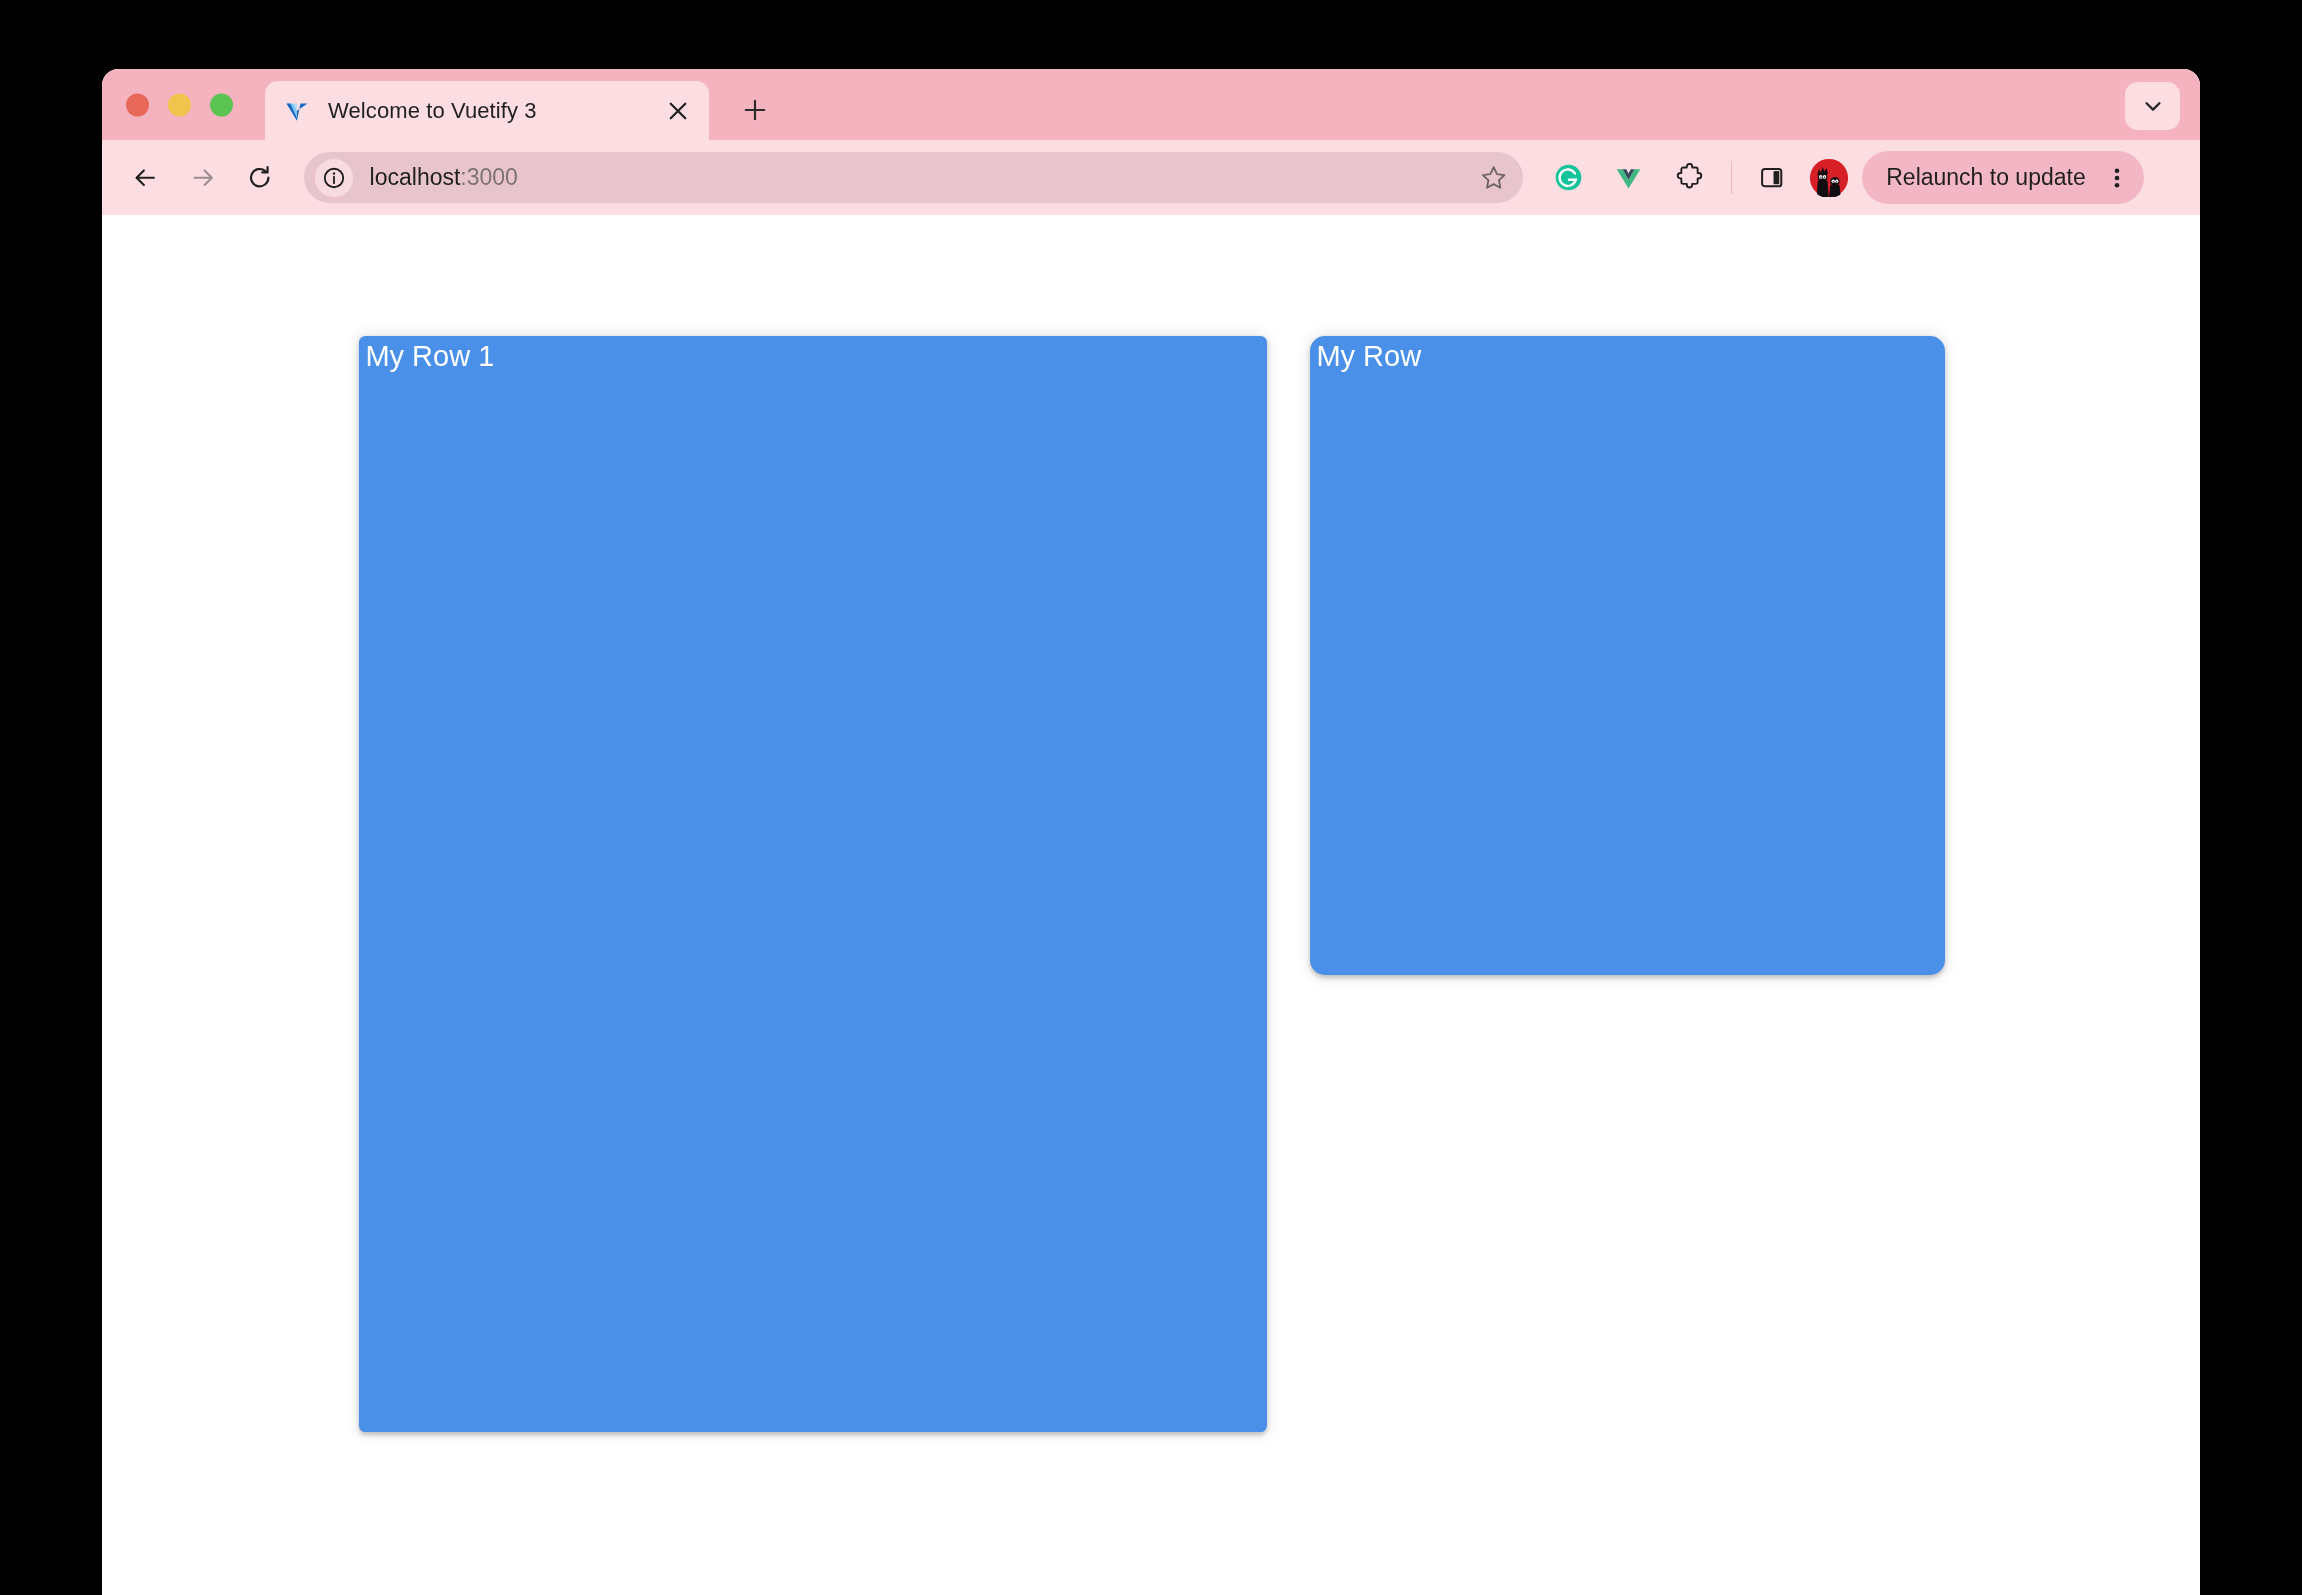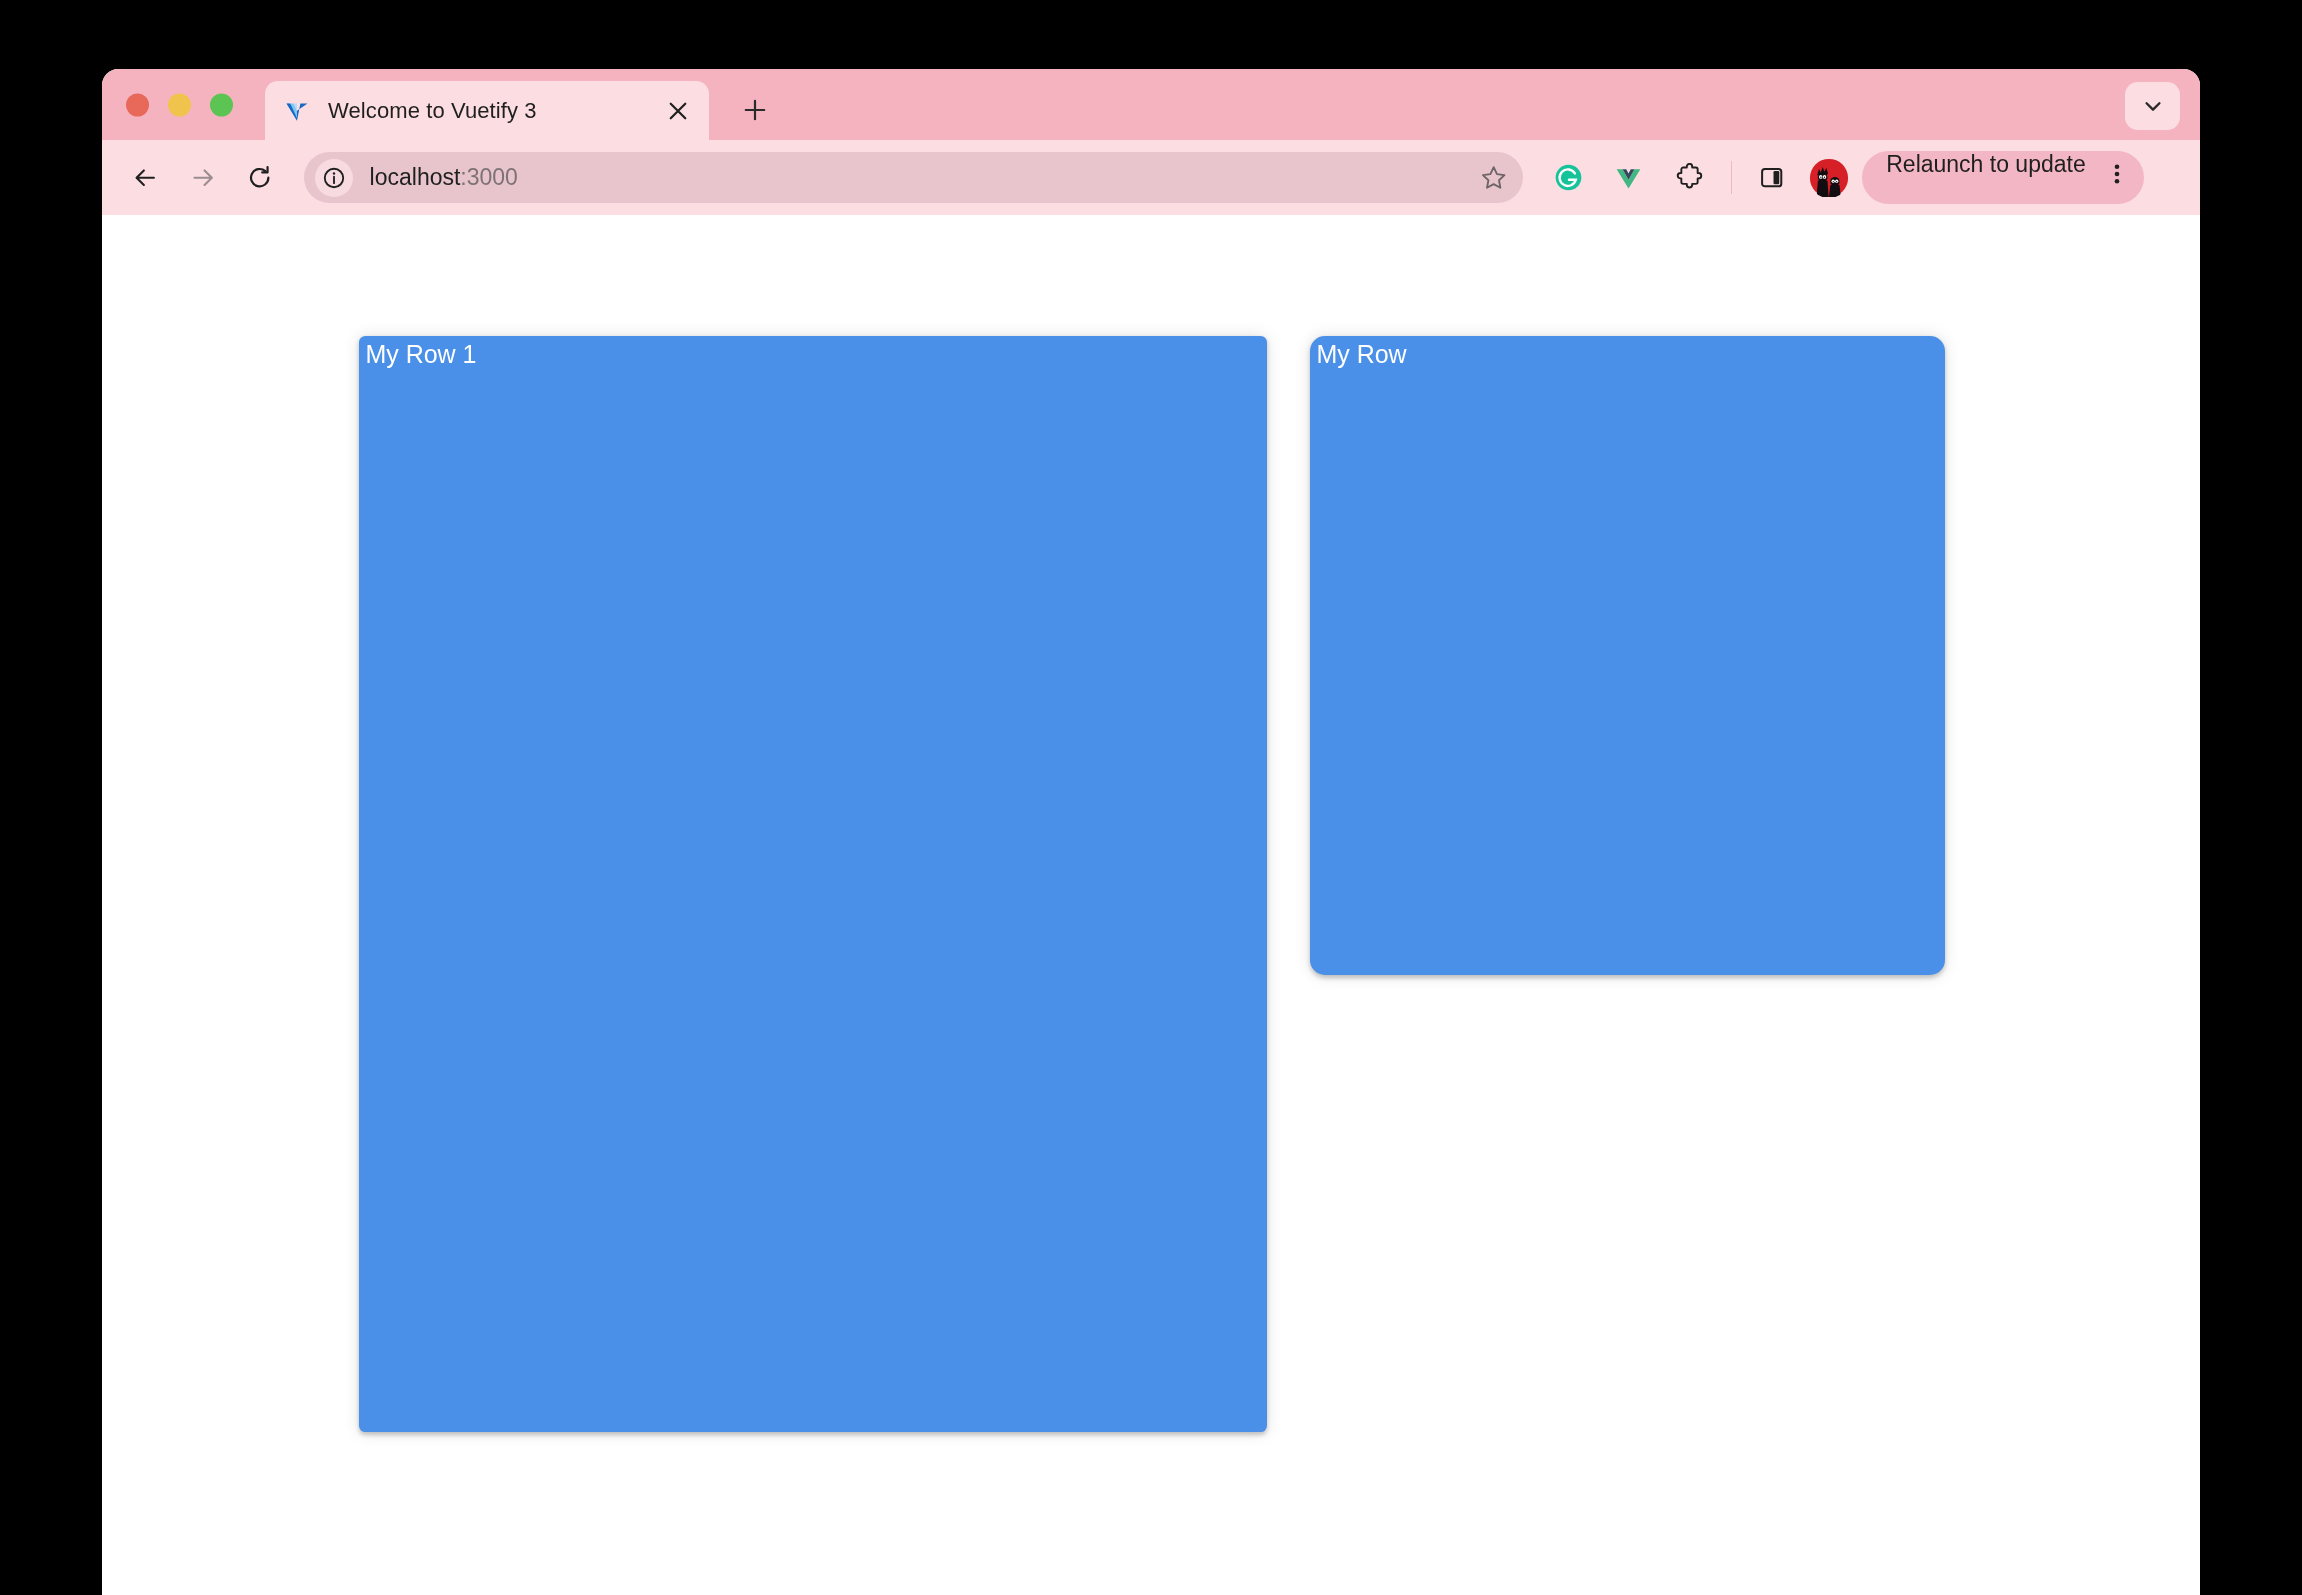--- a/index.html
+++ b/index.html
@@ -218,20 +218,21 @@
     margin-right: 12.8px;
     border-radius: 50%;
     overflow: hidden;
     display: block;
   }
   #relaunch-button {
     height: 53px;
     background: #f3b6c4;
     border-radius: 26.5px;
     display: flex;
+    align-items: center;
     padding: 0 7.3px 0 24px;
     margin-right: 7.3px;
     flex: 0 0 auto;
     box-sizing: border-box;
   }
   #relaunch-label {
     font-size: 23px;
     color: #1f1f1f;
     white-space: nowrap;
     font-weight: 500;
@@ -253,21 +254,21 @@
     height: 1245px;
     background: #ffffff;
     overflow: hidden;
   }
   .row-box {
     position: absolute;
     background: #4a90e8;
     border-radius: 6.4px;
     box-shadow: 0 2.7px 4.6px rgba(0,0,0,0.20), 0 0.9px 16.4px rgba(0,0,0,0.12);
     color: #ffffff;
-    font-size: 25px;
+    font-size: 29px;
     line-height: 1.1;
     padding: 4.6px 0 0 6.4px;
     box-sizing: border-box;
   }
   #row-box-1 {
     left: 257px;
     top: 121px;
     width: 908px;
     height: 1096px;
   }

